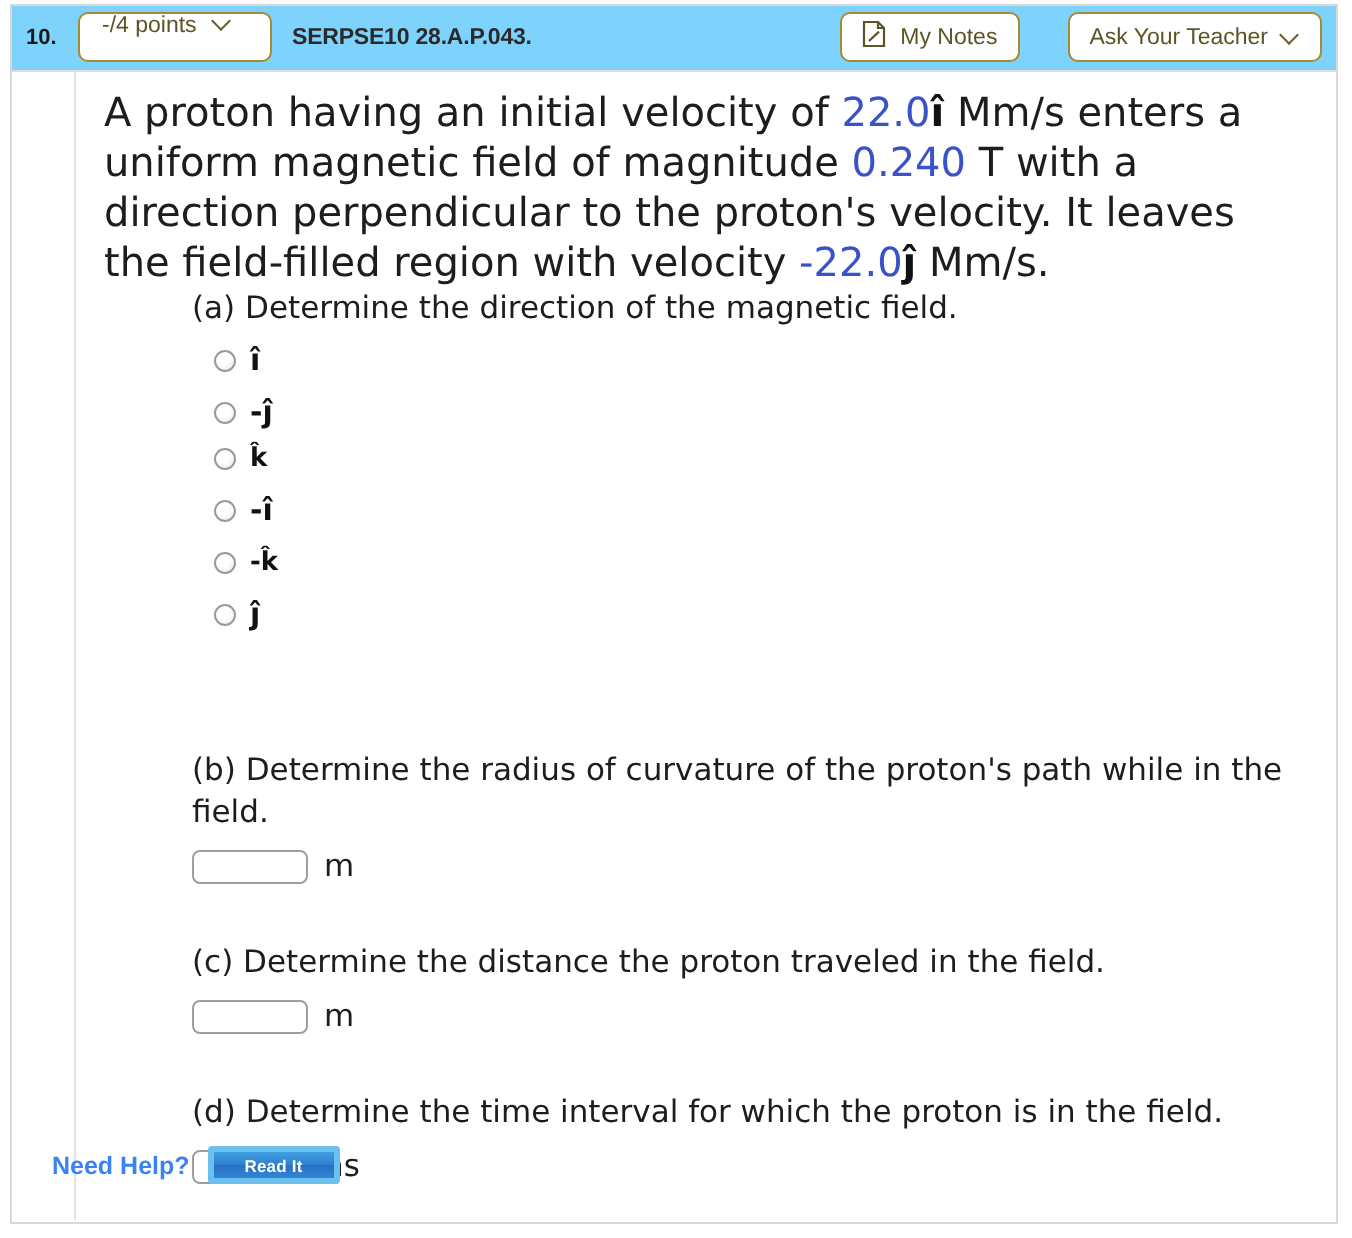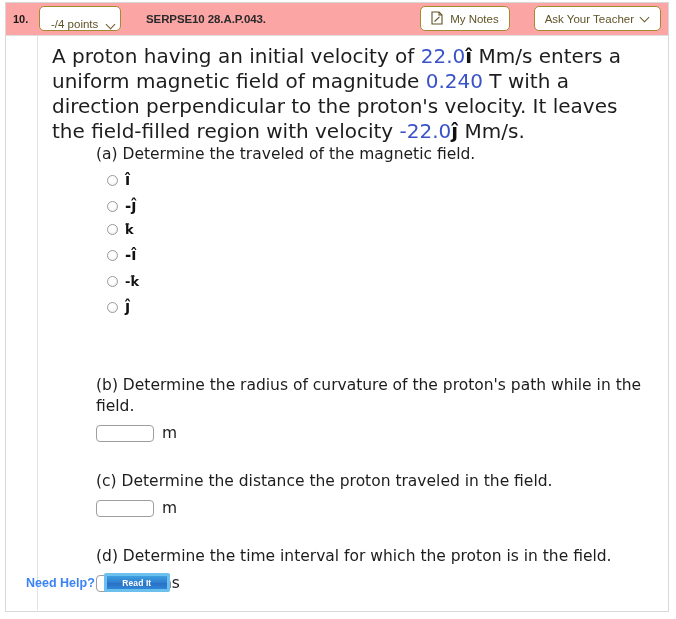--- a/index.html
+++ b/index.html
@@ -25,48 +25,48 @@
     border-top: none;
     box-sizing: border-box;
     background: #ffffff;
     overflow: hidden;
   }
 
   
   .qheader {
     position: relative;
     height: 34px;
-    background: #fca5a5;
+    background: #7dd3fc;
     border-top: 1px solid #d8d8d8;
     border-bottom: 1px solid #dedede;
     box-sizing: border-box;
   }
   .qnum {
     position: absolute;
     left: 7px;
     top: 10px;
     font-size: 11px;
     font-weight: bold;
     color: #1a1a1a;
     font-family: "Liberation Sans", sans-serif;
   }
   .points-btn {
     position: absolute;
     left: 33px;
     top: 3px;
     height: 25px;
-    padding: 0 4px 0 11px;
+    padding: 0 19px 0 11px;
     border: 1.6px solid #a58a32;
     border-radius: 5px;
     background: #ffffff;
     color: #5e5326;
     font-size: 11.5px;
     font-family: "Liberation Sans", sans-serif;
     display: flex;
-    align-items: flex-end;
+    align-items: flex-start;
     gap: 9px;
     box-sizing: border-box;
     cursor: pointer;
   }
   .qcode {
     position: absolute;
     left: 140px;
     top: 10px;
     font-size: 11.5px;
     font-weight: bold;
@@ -288,21 +288,21 @@
   </div>
 
   <div class="qbody">
     <div class="gutter"></div>
 
     <div class="content">
 
       <p class="stem"><span>A proton having an initial velocity of </span><span class="num">22.0</span><span class="uvec">î</span><span> Mm/s enters a uniform magnetic field of magnitude </span><span class="num">0.240</span><span> T with a direction perpendicular to the proton's velocity. It leaves the field-filled region with velocity </span><span class="num">-22.0</span><span class="uvec">ĵ</span><span> Mm/s.</span></p>
 
       <div class="part part-a">
-        <div>(a) Determine the traveled of the magnetic field.</div>
+        <div>(a) Determine the direction of the magnetic field.</div>
         <ul class="radio-list">
           <li class="radio-row">
             <span class="radio"></span>
             <span class="radio-label">î</span>
           </li>
           <li class="radio-row gap-wide">
             <span class="radio"></span>
             <span class="radio-label">-ĵ</span>
           </li>
           <li class="radio-row gap-tight">

